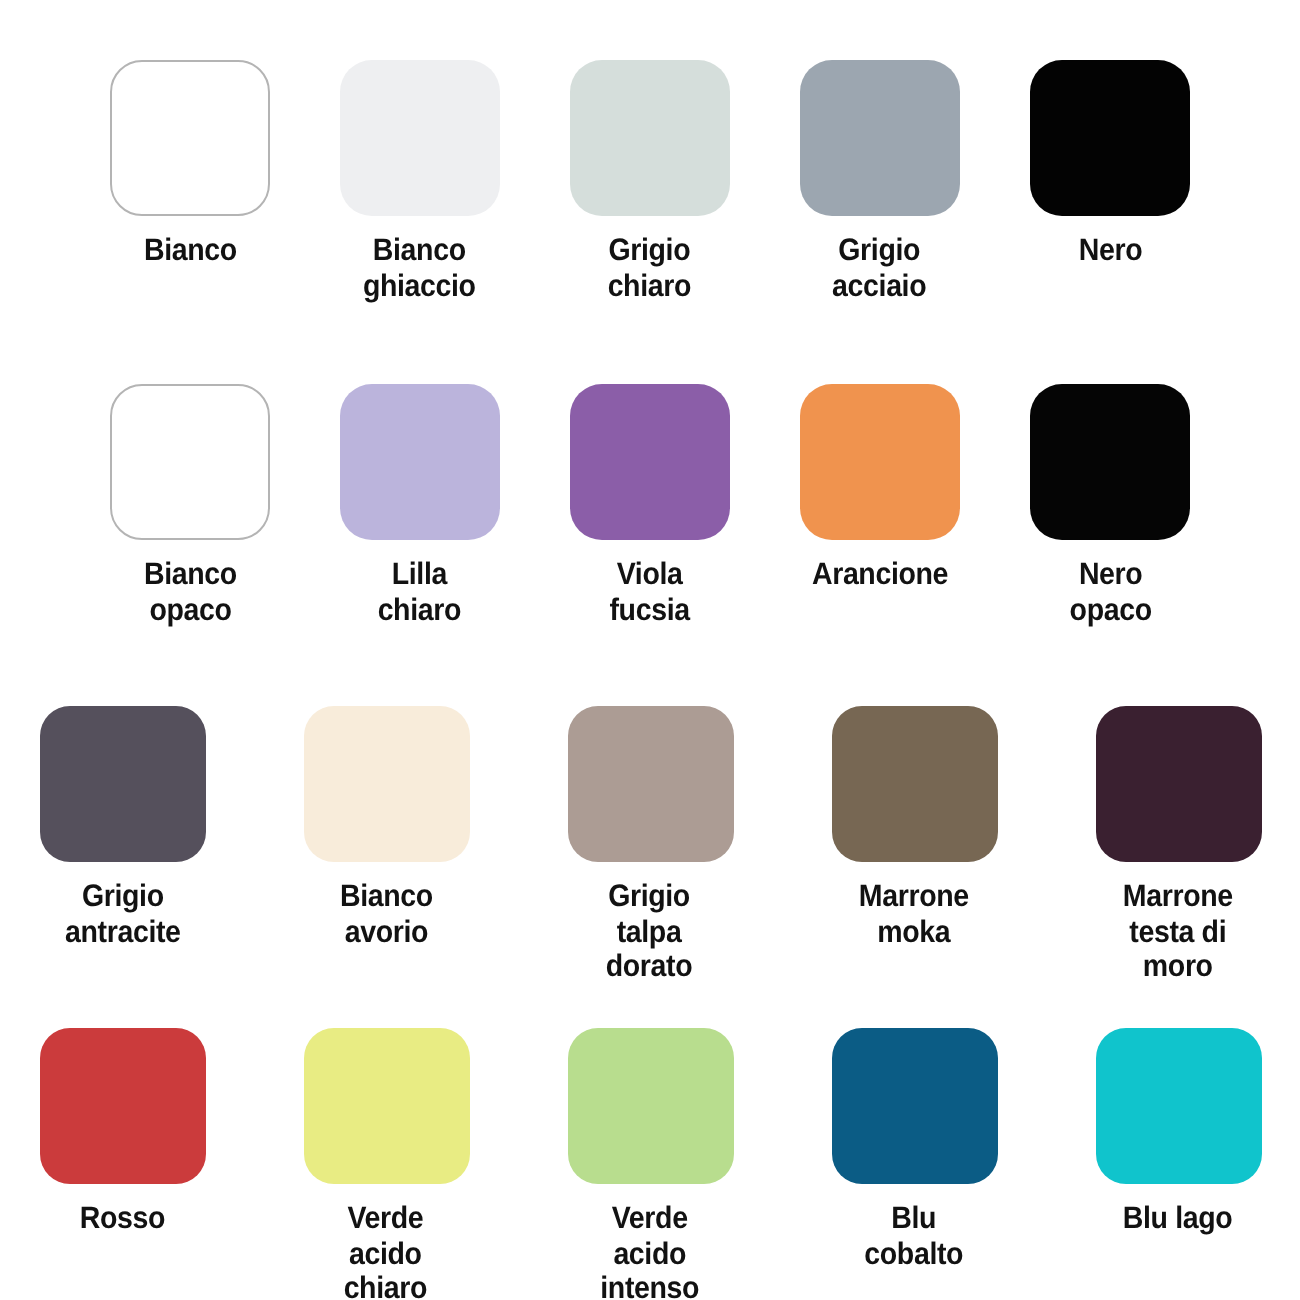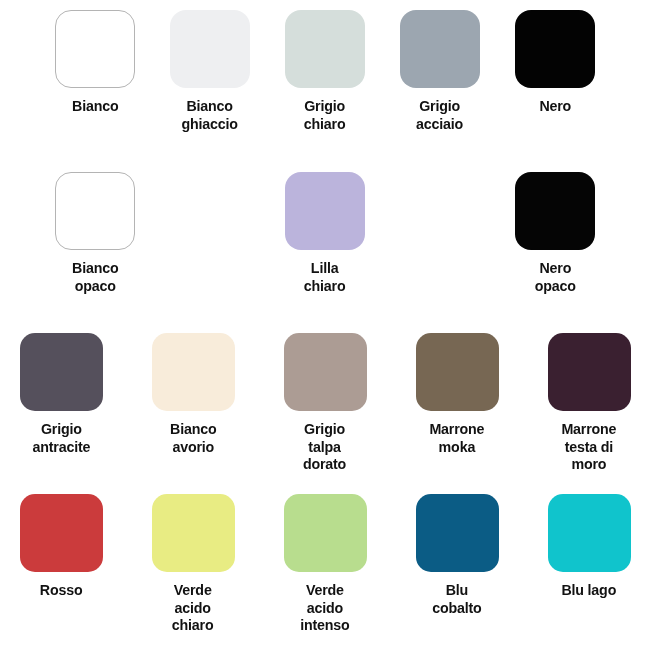--- a/index.html
+++ b/index.html
@@ -29,20 +29,21 @@
     justify-content: space-between;
   }
   .row-6col {
     padding: 0 11px 0 11px;
     justify-content: space-between;
   }
   .swatch-cell {
     display: flex;
     flex-direction: column;
     align-items: center;
+    margin-top: 20px;
   }
   .row-5col .swatch-cell { width: 98px; }
   .row-6col .swatch-cell { width: 100px; }
 
   .chip {
     width: 80px;
     height: 78px;
     border-radius: 16px;
     box-sizing: border-box;
   }
@@ -110,20 +111,29 @@
       <div class="chip bordered" style="background-color: rgb(255, 255, 255);"></div>
       <div class="chip-label" style="color: rgb(18, 18, 18);">Bianco
 opaco</div>
     </div>
     <div class="swatch-cell">
       <div class="chip" style="background-color: rgb(187, 180, 220);"></div>
       <div class="chip-label" style="color: rgb(18, 18, 18);">Lilla
 chiaro</div>
     </div>
     <div class="swatch-cell">
+      <div class="chip" style="background-color: rgb(139, 94, 168);"></div>
+      <div class="chip-label" style="color: rgb(18, 18, 18);">Viola
+fucsia</div>
+    </div>
+    <div class="swatch-cell">
+      <div class="chip" style="background-color: rgb(240, 147, 78);"></div>
+      <div class="chip-label" style="color: rgb(18, 18, 18);">Arancione</div>
+    </div>
+    <div class="swatch-cell">
       <div class="chip" style="background-color: rgb(5, 5, 5);"></div>
       <div class="chip-label" style="color: rgb(18, 18, 18);">Nero
 opaco</div>
     </div>
   </div>
 
   <div id="row3" class="swatch-row row-6col">
     <div class="swatch-cell">
       <div class="chip" style="background-color: rgb(85, 80, 92);"></div>
       <div class="chip-label" style="color: rgb(18, 18, 18);">Grigio

